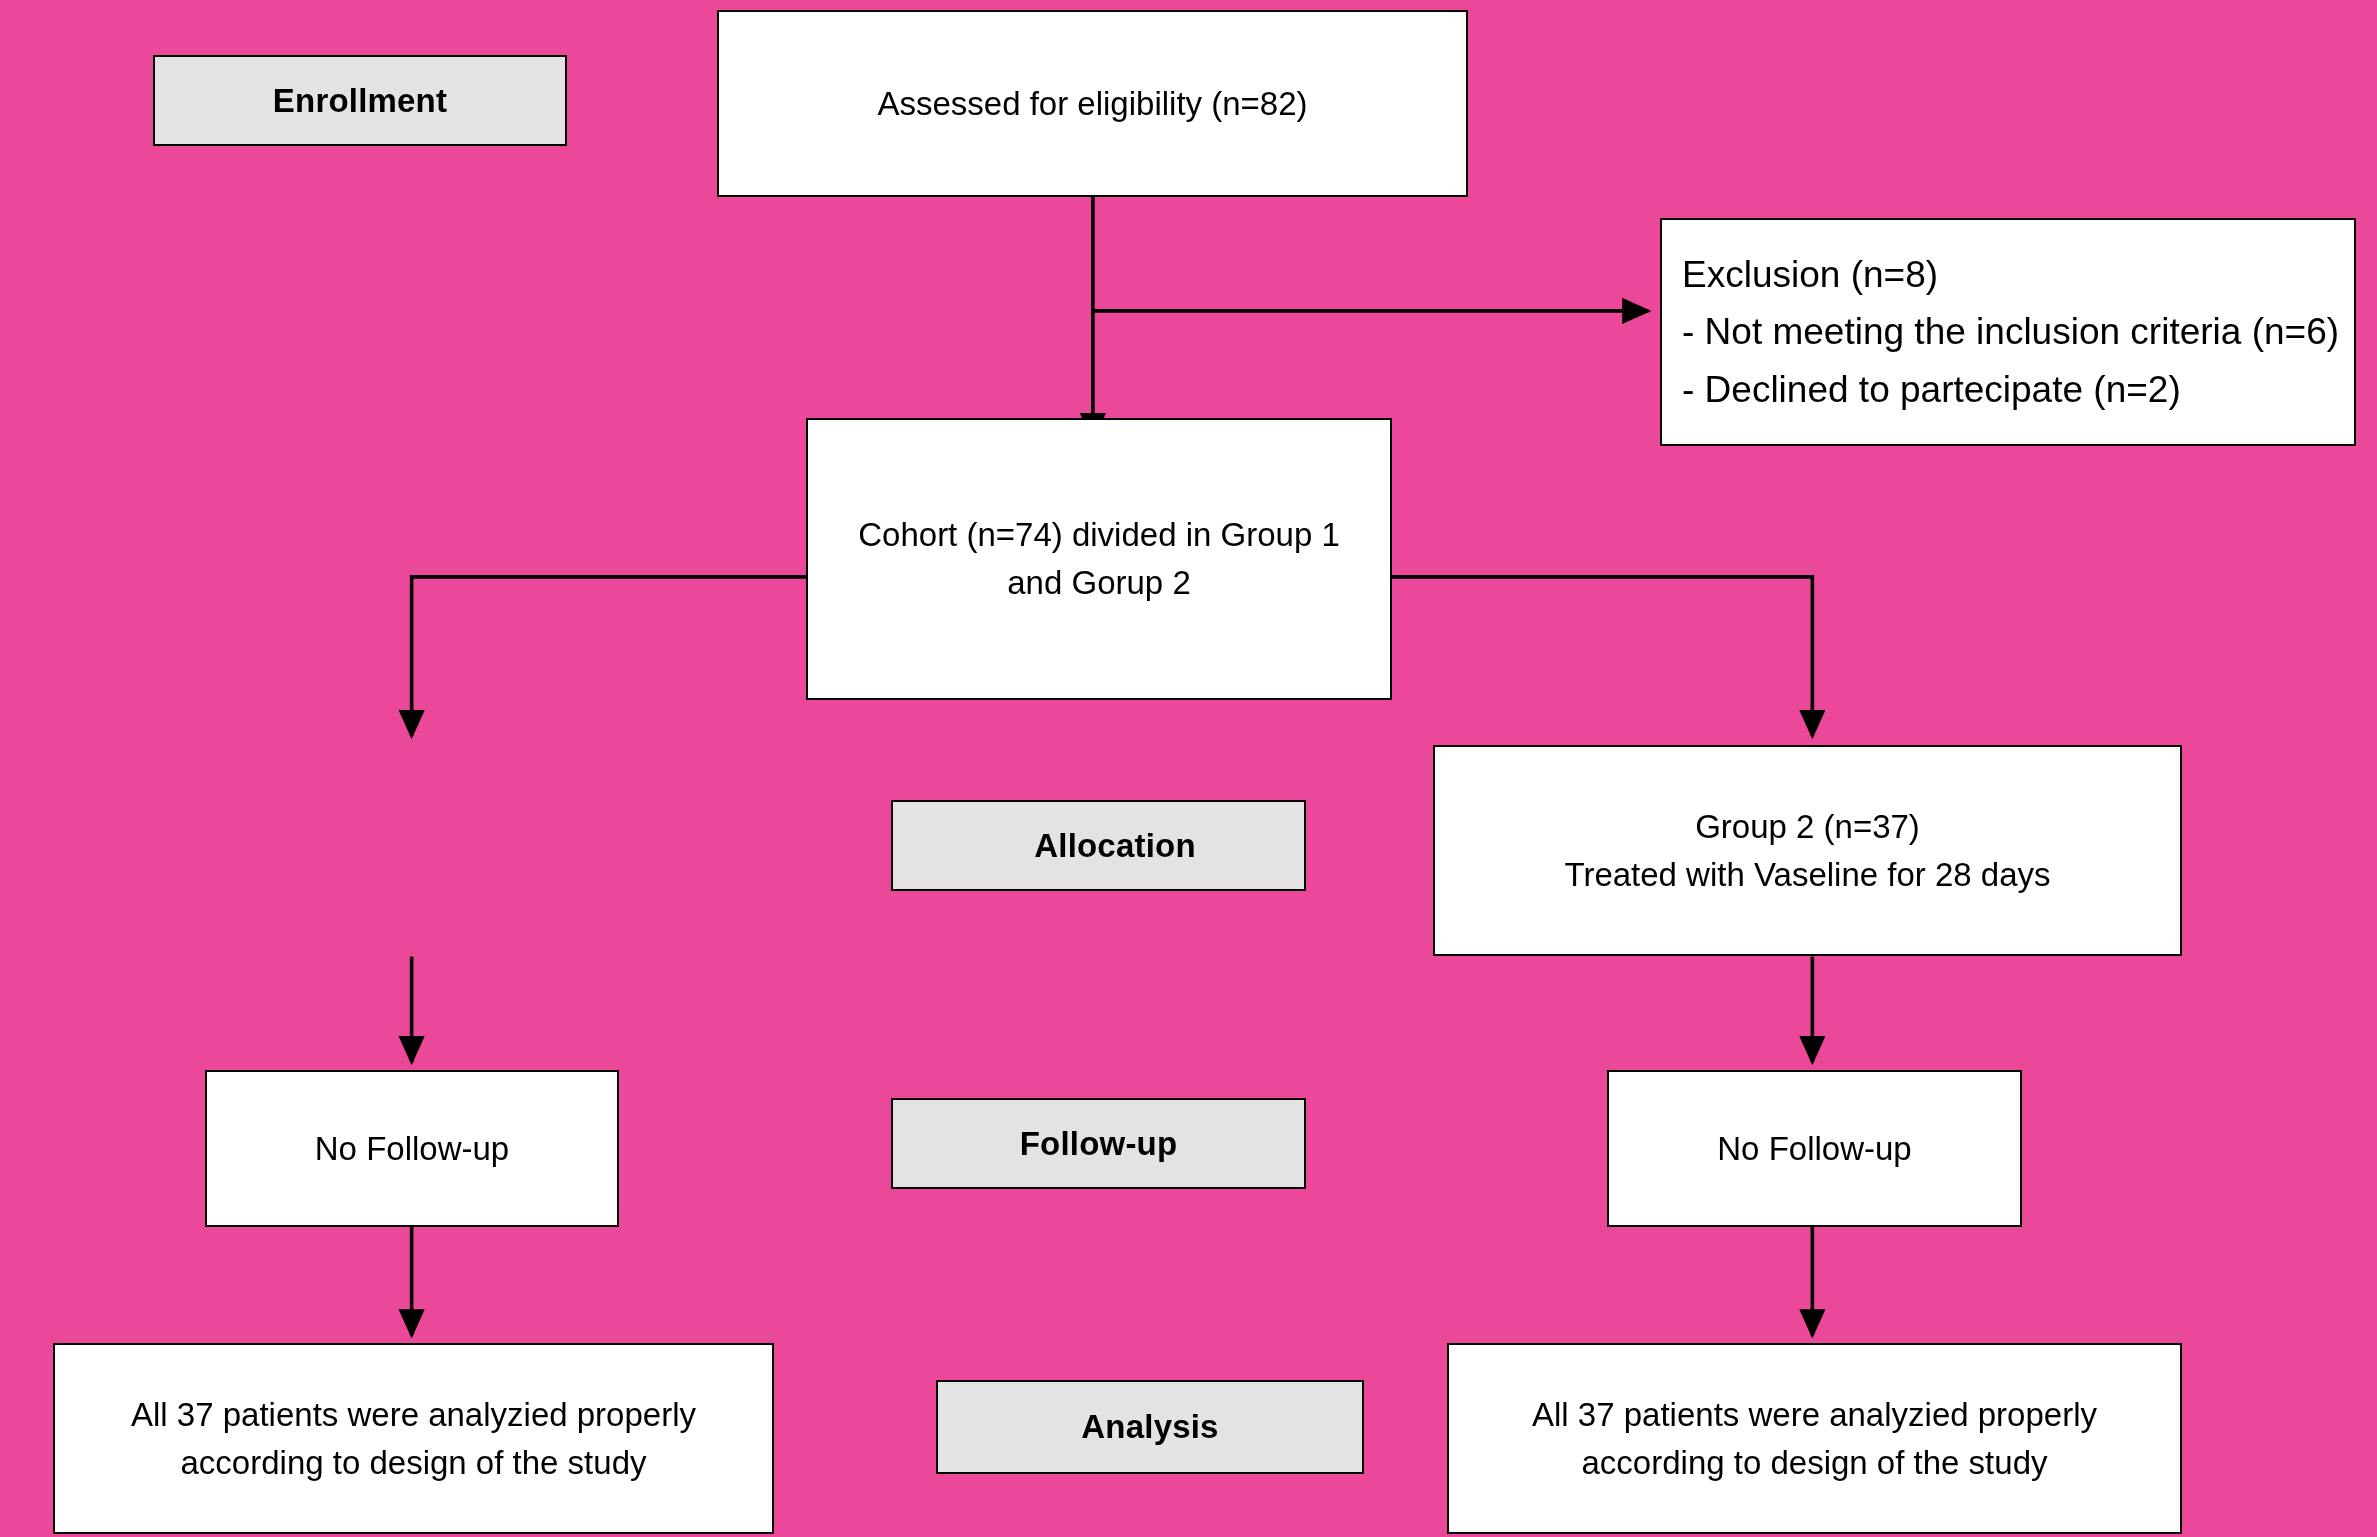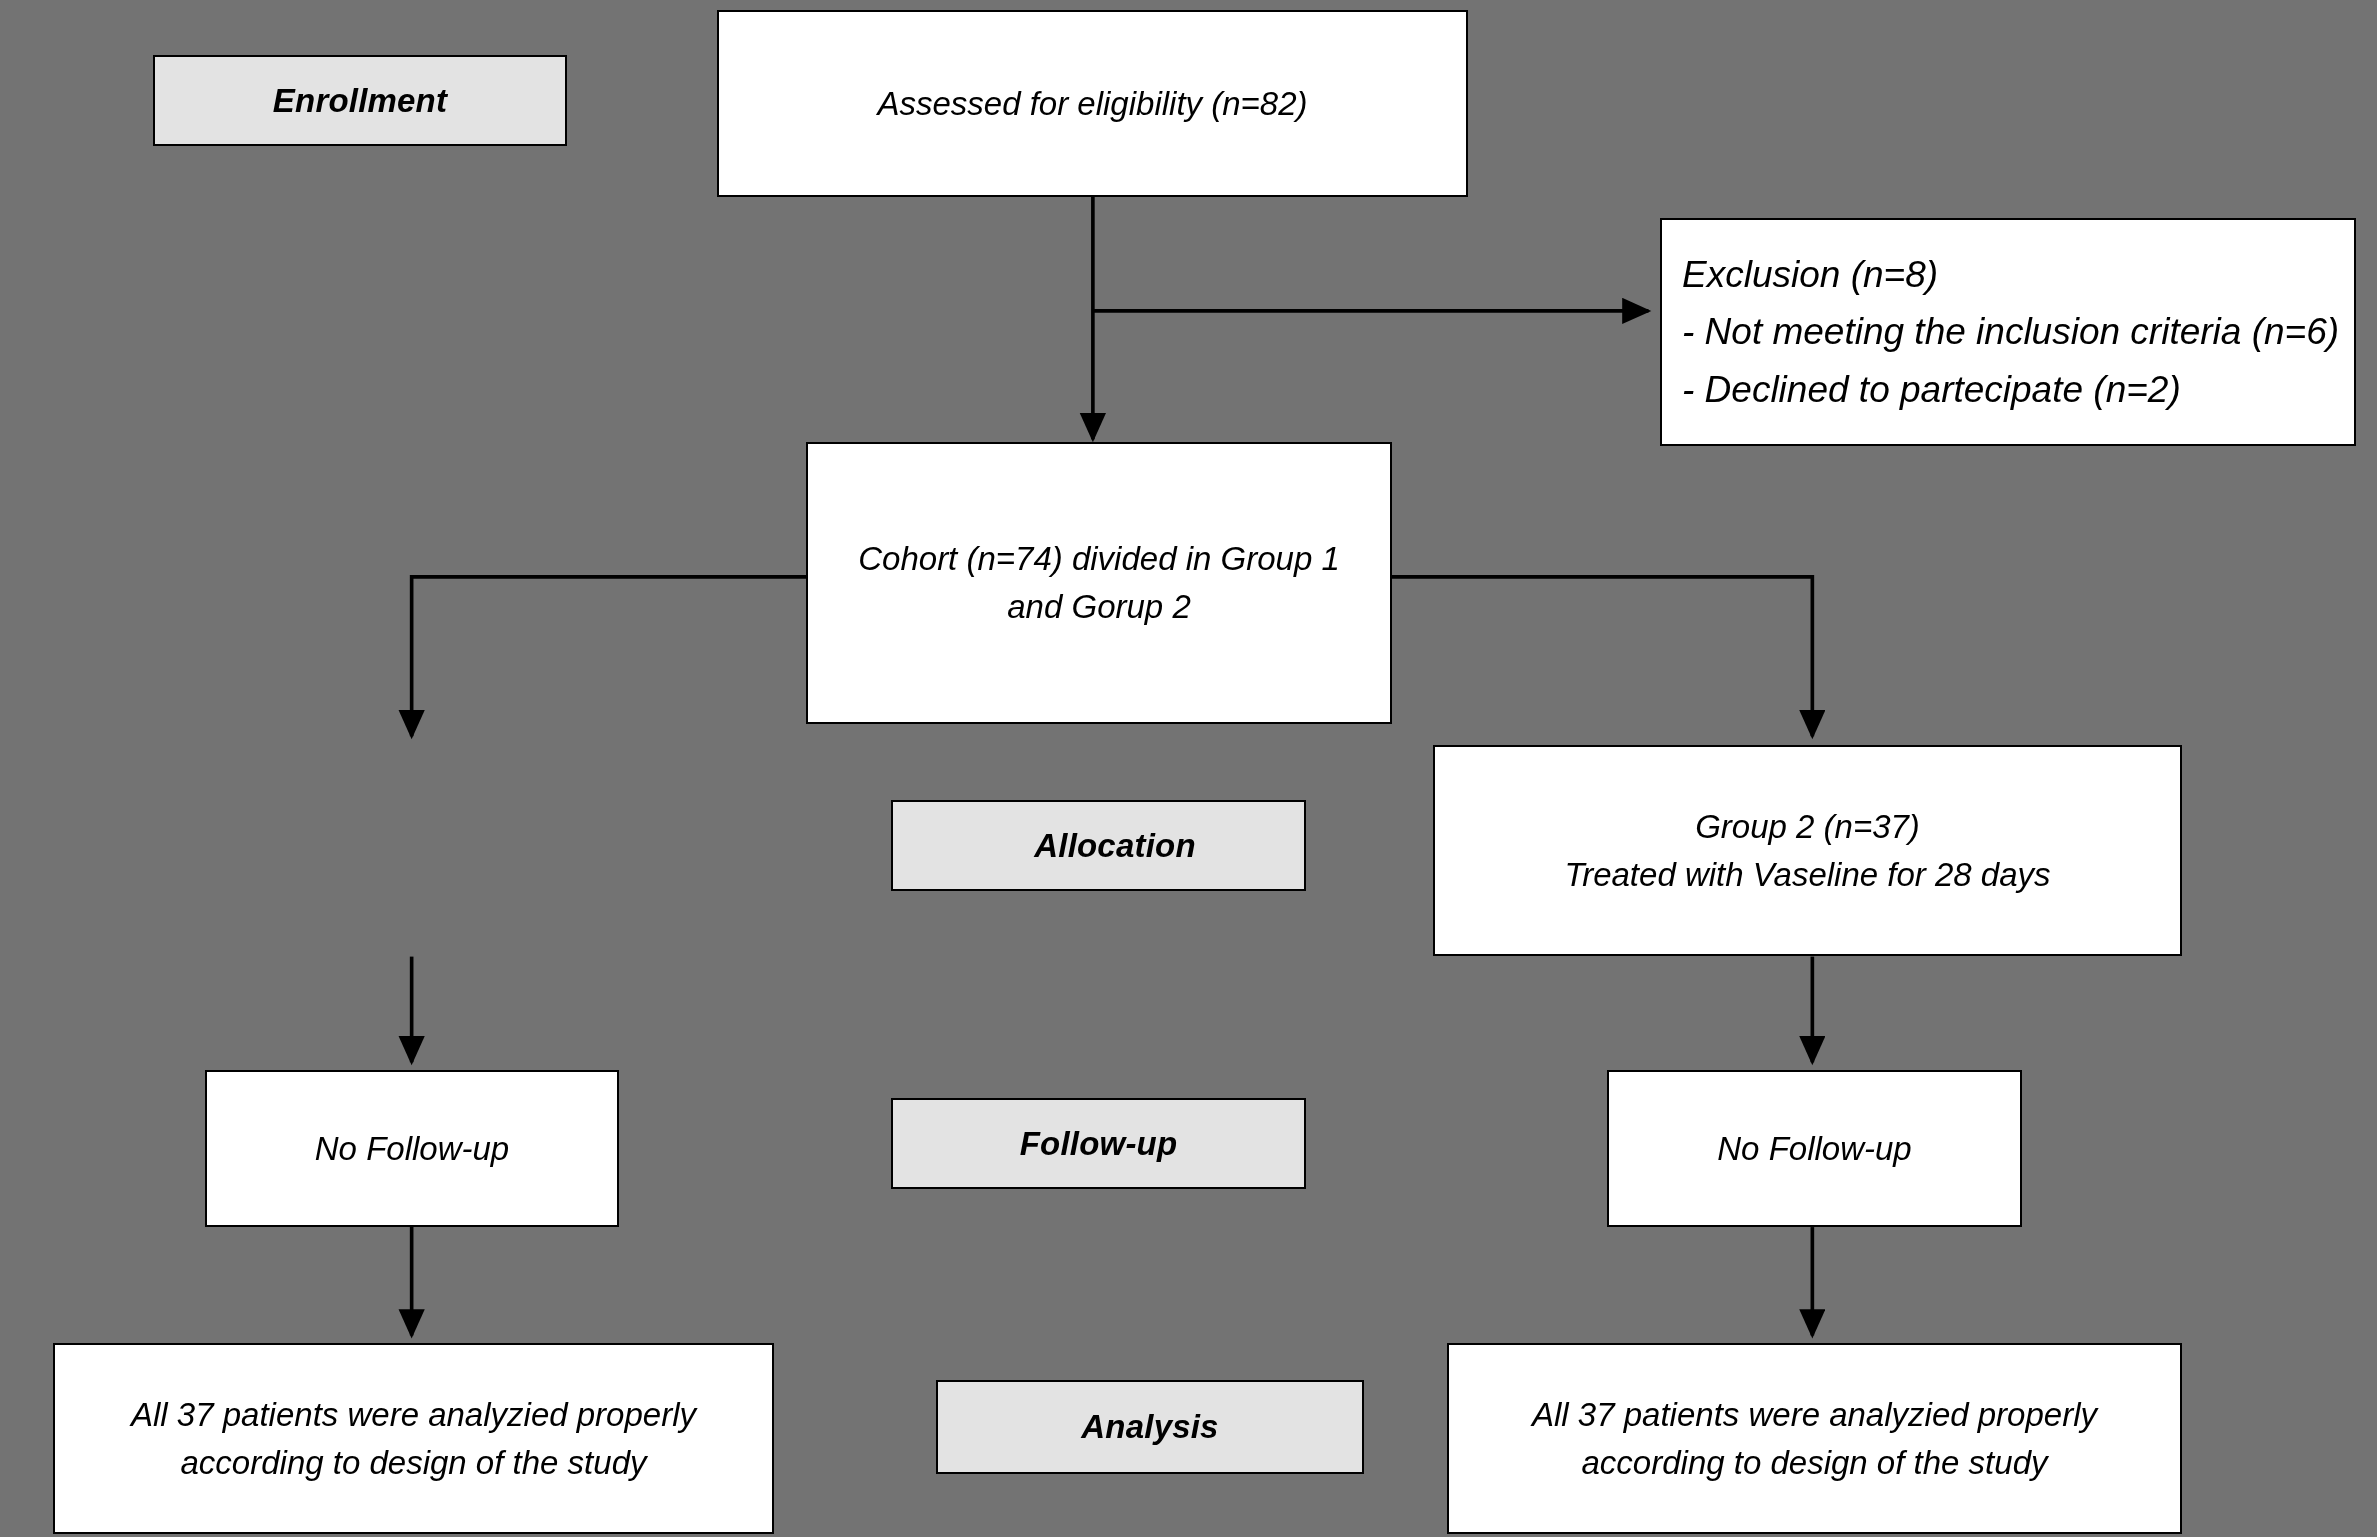--- a/index.html
+++ b/index.html
@@ -4,24 +4,23 @@
 <style>
   html, body {
     margin: 0;
     padding: 0;
     background: #ffffff;
   }
   #page {
     position: relative;
     width: 2377px;
     height: 1538px;
-    background: #737373;
+    background: #ec4899;
     overflow: hidden;
     font-family: "Liberation Sans", sans-serif;
-    font-style: italic;
   }
   svg.flow {
     position: absolute;
     left: 0;
     top: 0;
     width: 2377px;
     height: 1538px;
   }
   .node {
     position: absolute;
@@ -88,21 +87,21 @@
   <div class="node" style="left:717px; top:10px; width:751px; height:187px;">
     <span class="lines">Assessed for eligibility (n=82)</span>
   </div>
 
   <div class="node left-align" style="left:1660px; top:218px; width:696px; height:228px; font-size:37px; line-height:1.55;">
     <span class="lines">Exclusion (n=8)
 - Not meeting the inclusion criteria  (n=6)
 - Declined to partecipate (n=2)</span>
   </div>
 
-  <div class="node" style="left:806px; top:442px; width:586px; height:282px;">
+  <div class="node" style="left:806px; top:418px; width:586px; height:282px;">
     <span class="lines">Cohort (n=74) divided in Group 1
 and Gorup 2</span>
   </div>
 
 
   <div class="node stage" style="left:891px; top:800px; width:415px; height:91px;padding-left:33px;">
     <span class="lines">Allocation</span>
   </div>
 
   <div class="node" style="left:1433px; top:745px; width:749px; height:211px;">

